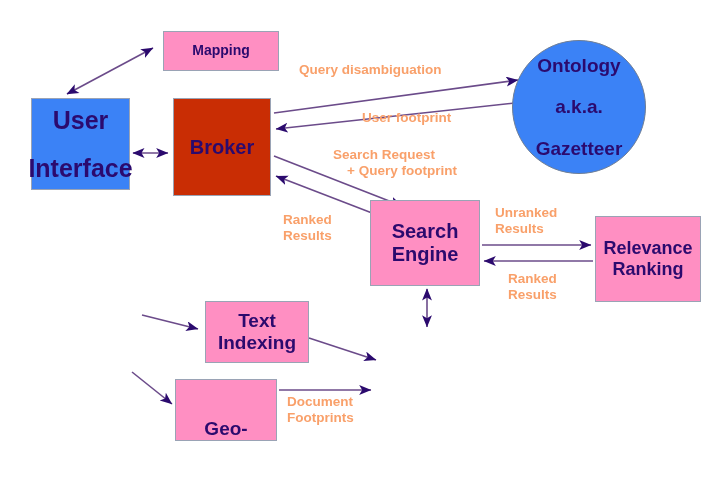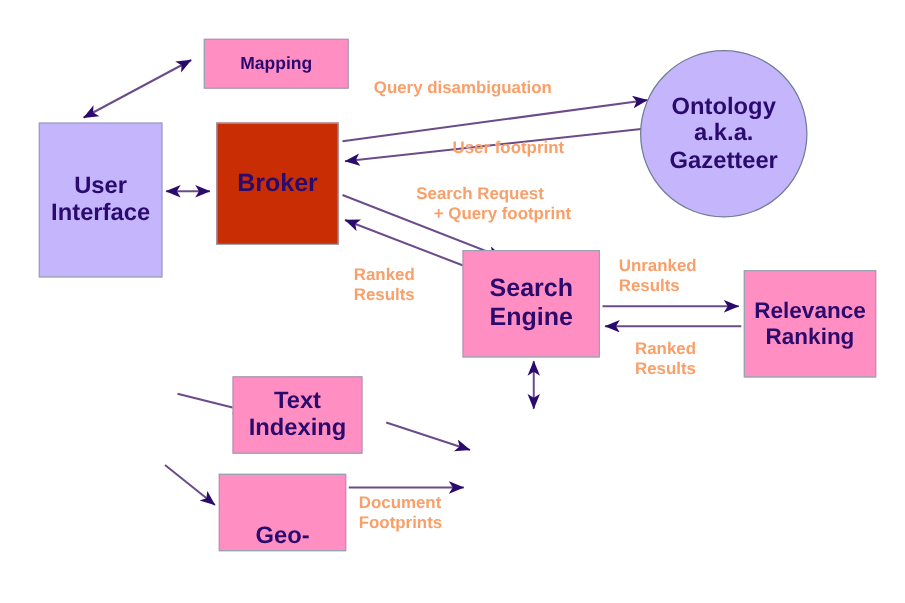--- a/index.html
+++ b/index.html
@@ -40,21 +40,21 @@
     z-index: 3;
   }
   .node-rect {
     border: 1px solid #9aa3b5;
   }
   .node-circle {
     border: 1px solid #6f7e94;
     border-radius: 50%;
   }
   .fill-pink   { background: #ff8fc2; }
-  .fill-cyan   { background: #c4b5fd; }
+  .fill-cyan   { background: #3b82f6; gap: 20px; }
   .fill-red    { background: #c92d04; }
   .node.fill-red { color: #2b0a6e; }
 
   .node-line { display: block; white-space: nowrap; }
   .node-line.sub { font-size: 15px; }
 
   
   .edge-label {
     position: absolute;
     color: #f9a06a;
@@ -107,21 +107,21 @@
       <line x1="309" y1="338" x2="376" y2="360" marker-end="url(#ah)"></line>
 
       <line x1="279" y1="390" x2="371" y2="390" marker-end="url(#ah)"></line>
     </g>
   </svg>
 
   <div class="node node-rect fill-pink" style="left:163px; top:31px; width:116px; height:40px; font-size:14px;">
     <span class="node-line">Mapping</span>
   </div>
 
-  <div class="node node-rect fill-cyan" style="left:31px; top:98px; width:99px; height:124px; font-size:19px;">
+  <div class="node node-rect fill-cyan" style="left:31px; top:98px; width:99px; height:92px; font-size:25px;">
     <span class="node-line">User</span>
     <span class="node-line">Interface</span>
   </div>
 
   <div class="node node-rect fill-red" style="left:173px; top:98px; width:98px; height:98px; font-size:20px;">
     <span class="node-line">Broker</span>
   </div>
 
   <div class="node node-circle fill-cyan" style="left:512px; top:40px; width:134px; height:134px; font-size:19px;">
     <span class="node-line">Ontology</span>
@@ -133,21 +133,21 @@
     <span class="node-line">Search</span>
     <span class="node-line">Engine</span>
   </div>
 
   <div class="node node-rect fill-pink" style="left:595px; top:216px; width:106px; height:86px; font-size:18px;">
     <span class="node-line">Relevance</span>
     <span class="node-line">Ranking</span>
   </div>
 
 
-  <div class="node node-rect fill-pink" style="left:186px; top:301px; width:104px; height:62px; font-size:19px;">
+  <div class="node node-rect fill-pink" style="left:205px; top:301px; width:104px; height:62px; font-size:19px;">
     <span class="node-line">Text</span>
     <span class="node-line">Indexing</span>
   </div>
 
   <div class="node node-rect fill-pink" style="left:175px; top:379px; width:102px; height:62px; font-size:19px;justify-content:flex-end;">
     <span class="node-line">Geo-</span>
   </div>
 
 
   <div class="edge-label" style="left:299px; top:62px;">

